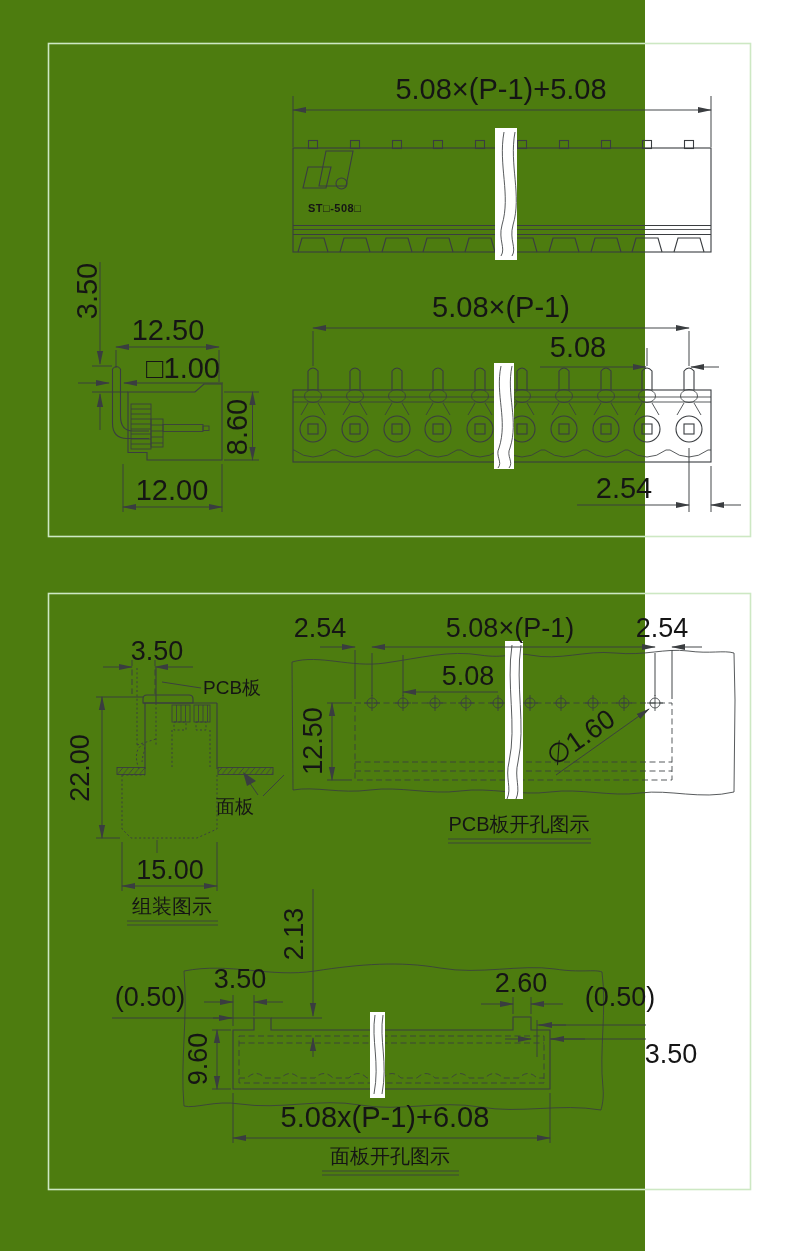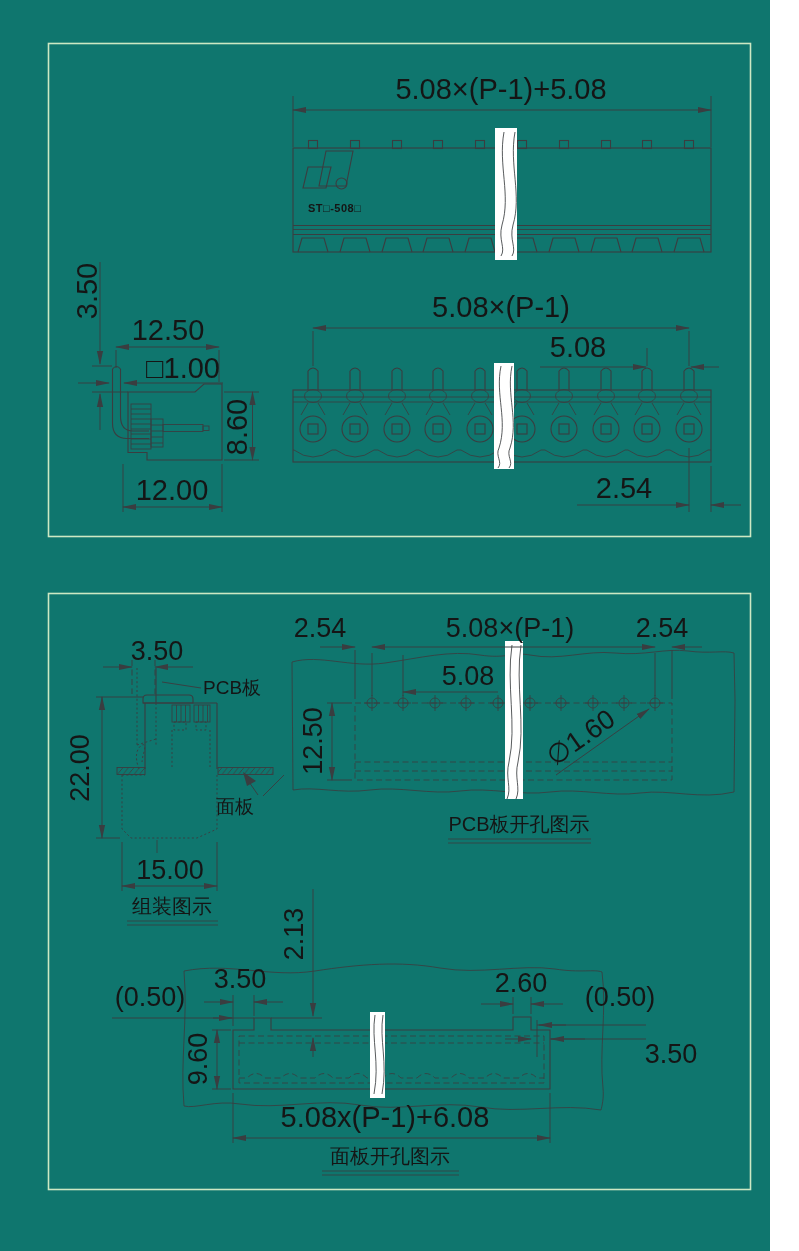--- a/index.html
+++ b/index.html
@@ -1,16 +1,16 @@
 <!DOCTYPE html>
 <html><head>
 <meta charset="utf-8">
 <style>
   html,body{margin:0;padding:0;background:#ffffff;}
-  #stage{position:relative;width:770px;height:1251px;background:#0f766e;
+  #stage{position:relative;width:645px;height:1251px;background:#4d7c0f;
          font-family:"Liberation Sans",sans-serif;}
   svg{position:absolute;left:0;top:0;}
   svg text{fill:#151515;font-family:"Liberation Sans",sans-serif;}
   .ln{stroke:#3a3d40;fill:none;stroke-width:1.1;stroke-linecap:butt;}
   .thin{stroke-width:0.85;}
   .dim{stroke:#3a3d40;fill:none;stroke-width:0.95;}
   .dash{stroke-dasharray:6,3.5;}
   .dot{stroke-dasharray:2,2.4;stroke-width:0.95;}
   .num1{font-size:29px;}
   .num2{font-size:27px;}

